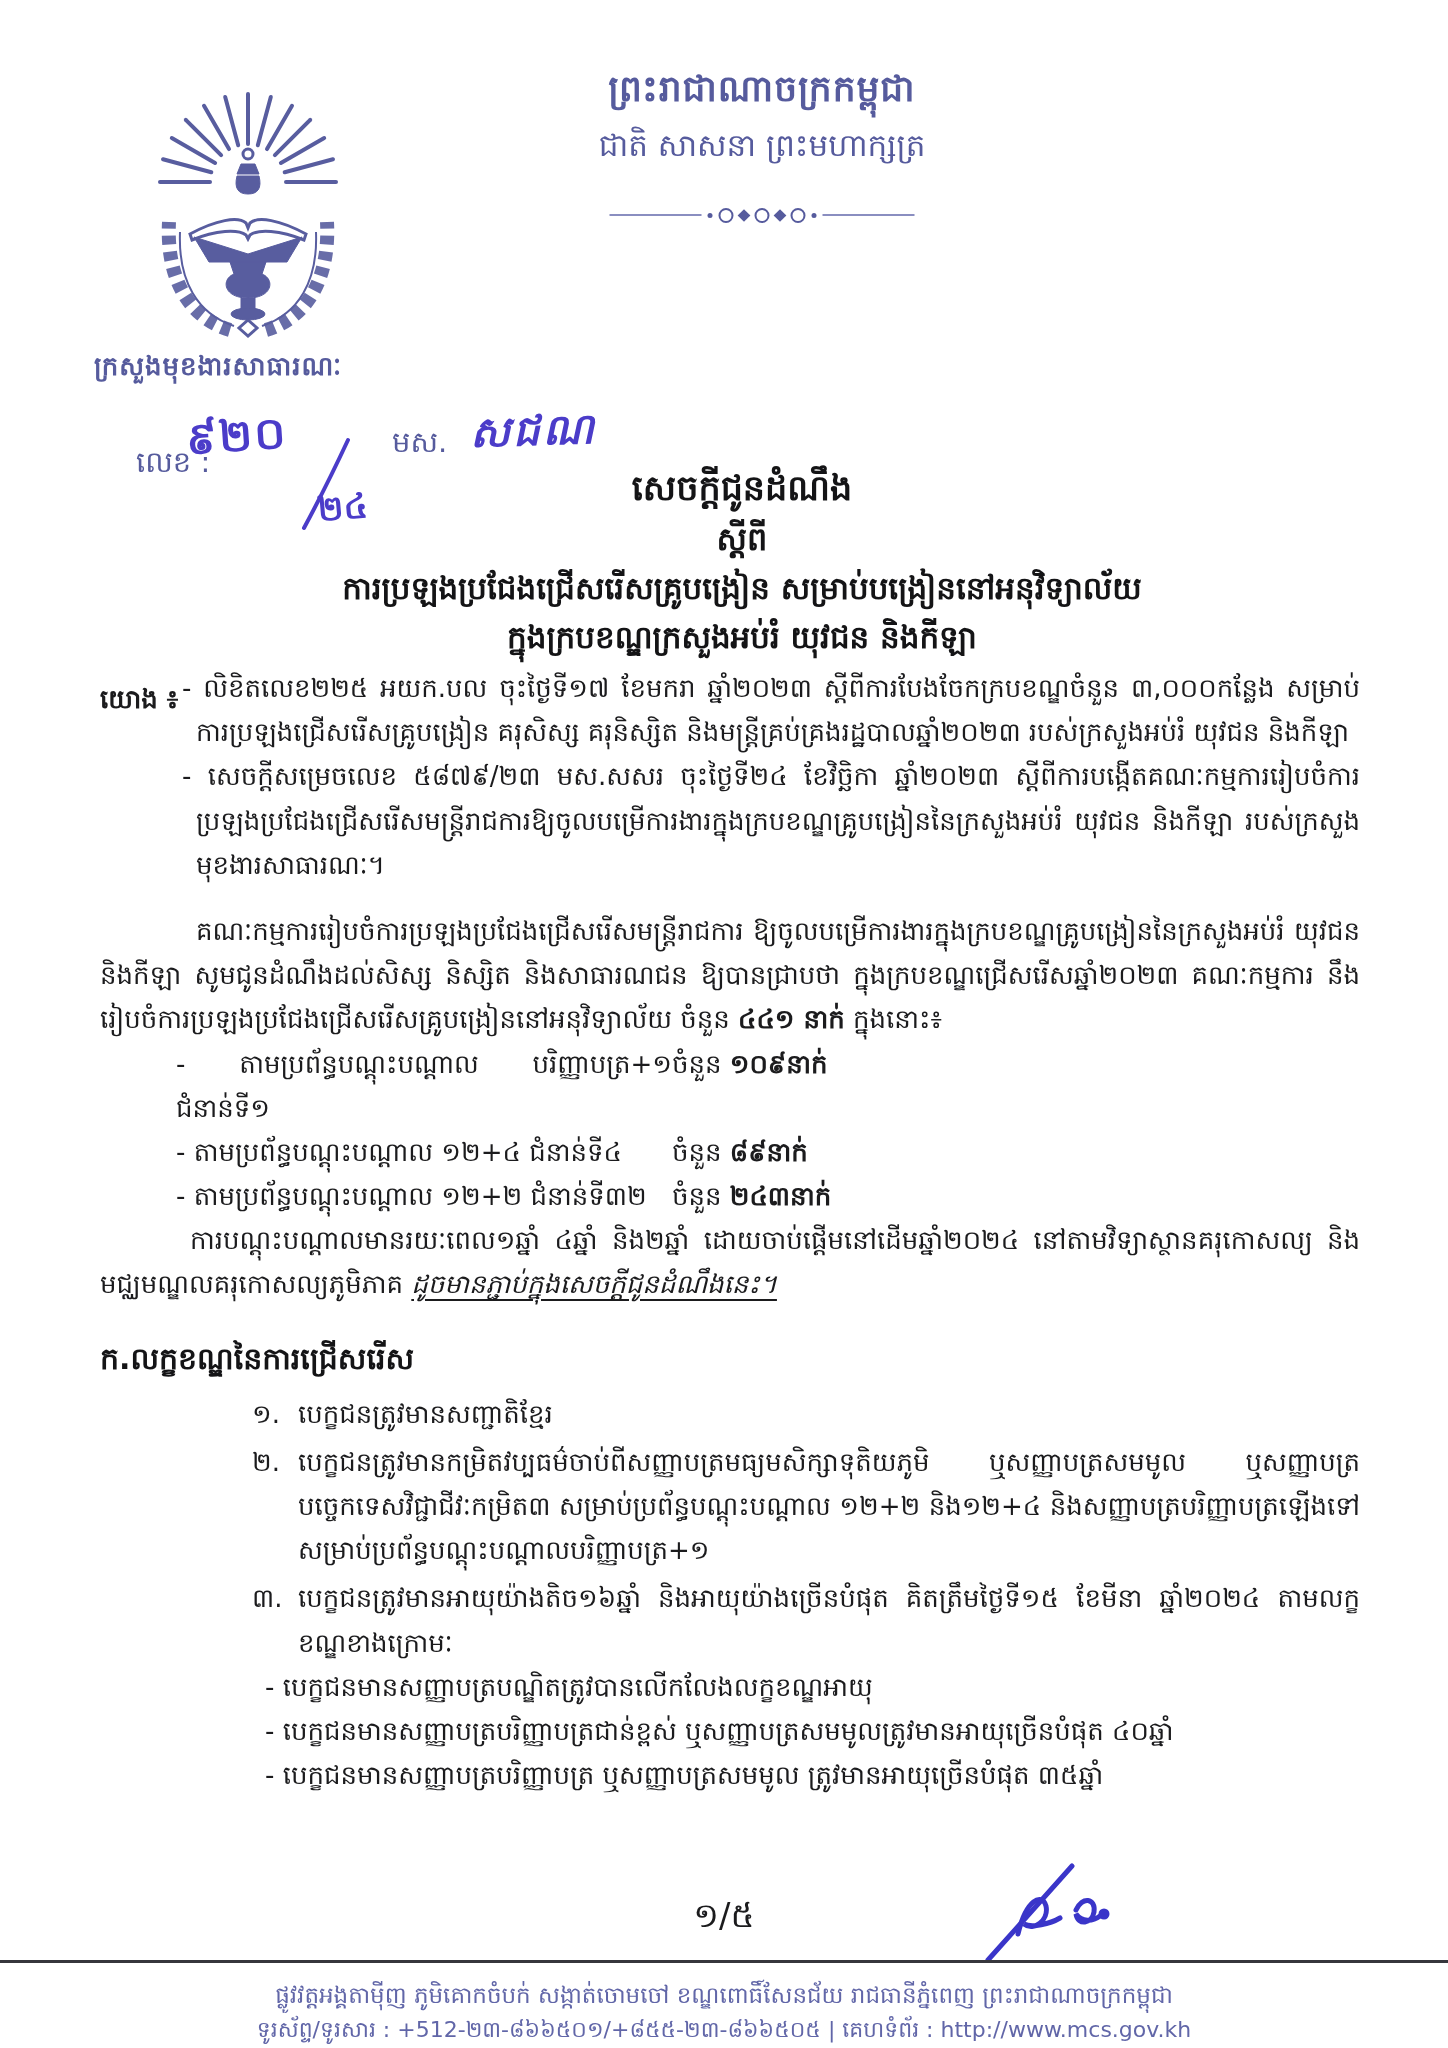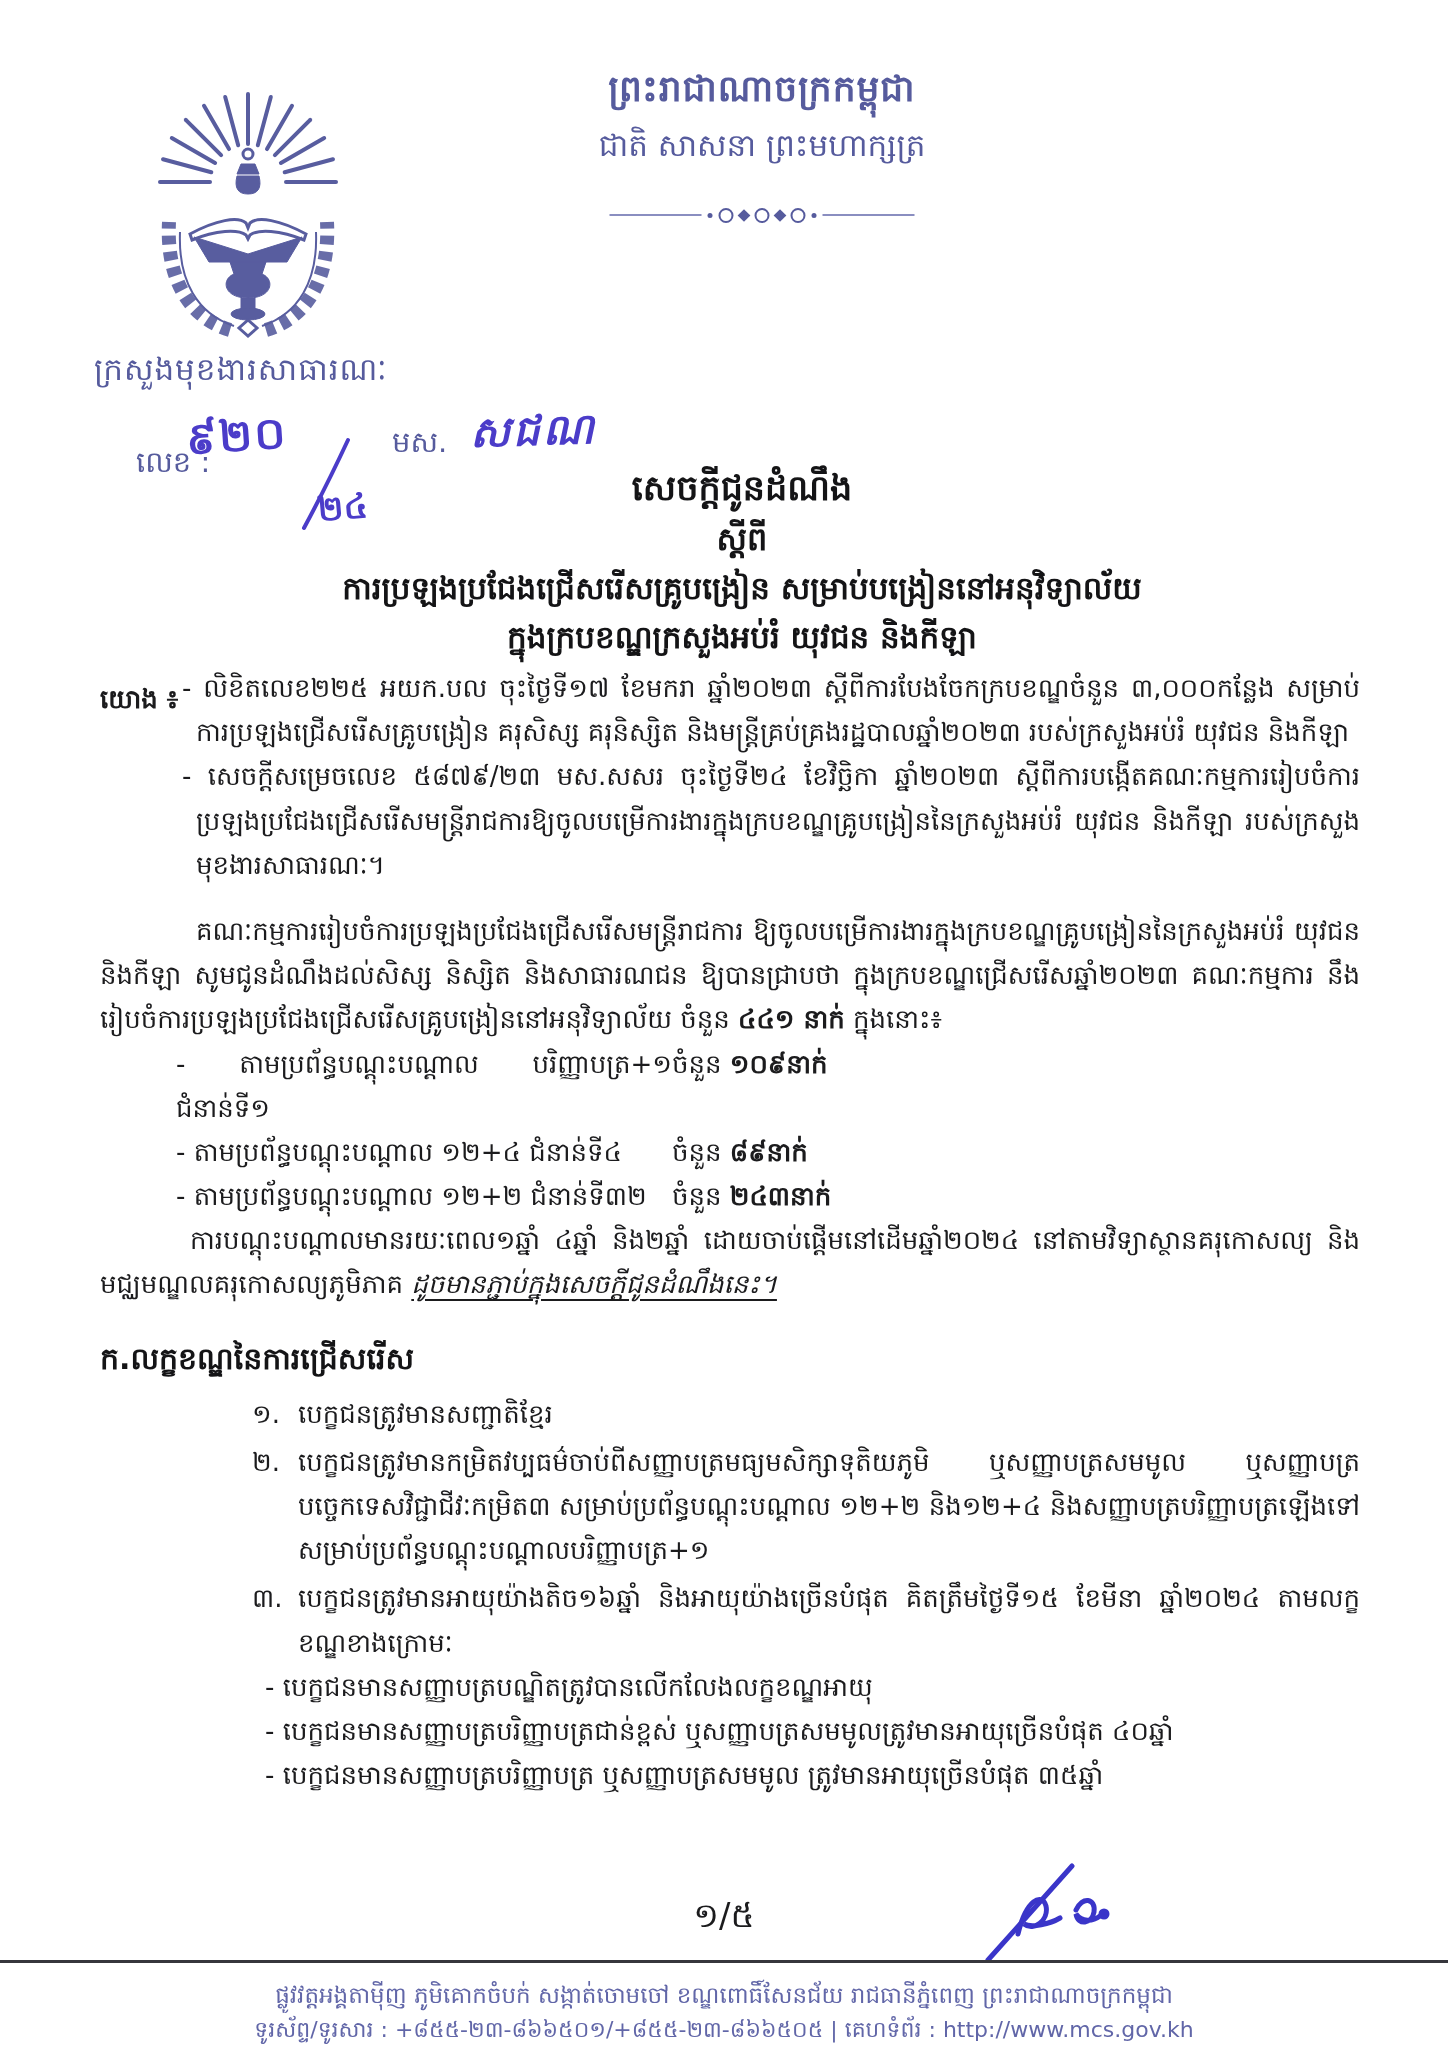--- a/index.html
+++ b/index.html
@@ -27,21 +27,21 @@
   }
   .orn-line{width:92px;height:2px;background:#8a8ec0;}
   .orn-dot{width:5px;height:5px;border-radius:50%;background:#565b9d;}
   .orn-diamond{width:9px;height:9px;background:#565b9d;transform:rotate(45deg);}
   .orn-ring{width:11px;height:11px;border:2px solid #565b9d;border-radius:50%;}
 
   .emblem{position:absolute;left:138px;top:82px;width:220px;height:260px;}
 
   .ministry{
     position:absolute;left:94px;top:350px;
-    font-size:31px;font-weight:400;color:#565b9d;letter-spacing:1px;
+    font-size:26px;font-weight:700;color:#565b9d;letter-spacing:1px;
   }
   .doc-number-label{
     position:absolute;left:100px;top:444px;
     font-size:29px;color:#565b9d;margin-left:36px;
   }
   .hand{color:#4b3cc9;}
   .hand-number{
     position:absolute;left:186px;top:408px;font-size:44px;font-weight:600;
     transform:rotate(-4deg);letter-spacing:2px;
   }
@@ -241,17 +241,17 @@
       <path d="M96,62 c6,-14 20,-12 18,2 c-2,12 -16,14 -18,2 c6,8 16,8 24,2"></path>
       <circle cx="124" cy="66" r="3" fill="#3a35c9"></circle>
     </g>
   </svg>
 
   <div class="page-number">១/៥</div>
 
   <div class="footer">
     <div class="footer-address">ផ្លូវវត្តអង្គតាមុីញ ភូមិគោកចំបក់ សង្កាត់ចោមចៅ ខណ្ឌពោធិ៍សែនជ័យ រាជធានីភ្នំពេញ ព្រះរាជាណាចក្រកម្ពុជា</div>
     <div class="footer-contact">
-      <span>ទូរស័ព្ទ/ទូរសារ : +៨៥៥-២៣-៨៦៦៥០១/+៨៥៥-២៣-៨៦៦៥០៥ | គេហទំព័រ : </span><span style="color:#6166a8;">http://www.mcs.gov.kh</span>
+      <span>ទូរស័ព្ទ/ទូរសារ : +512-២៣-៨៦៦៥០១/+៨៥៥-២៣-៨៦៦៥០៥ | គេហទំព័រ : </span><span style="color:#6166a8;">http://www.mcs.gov.kh</span>
     </div>
   </div>
 
 </div>
 
 </body></html>

